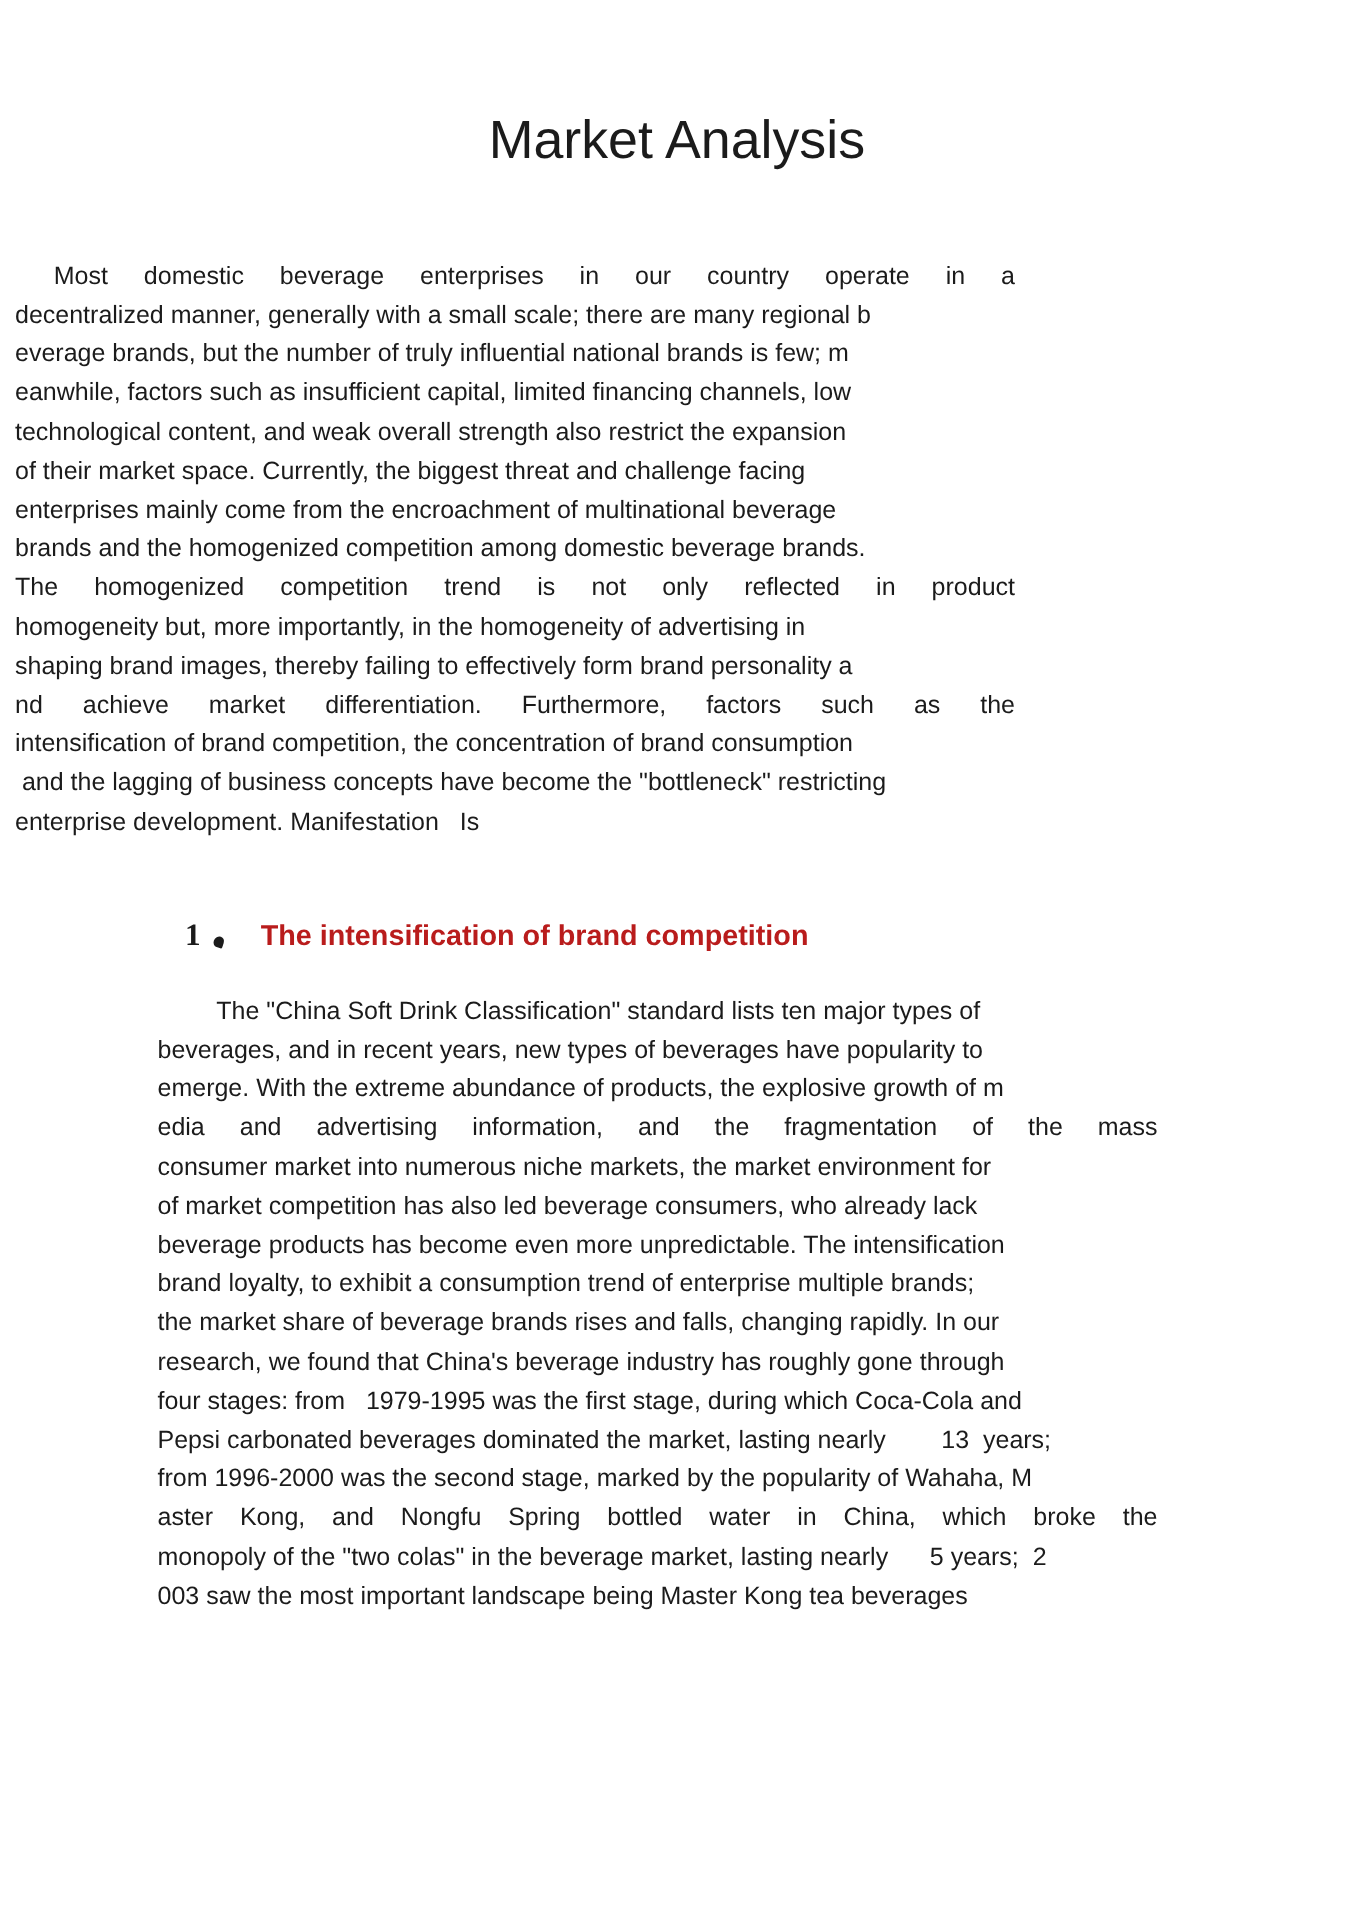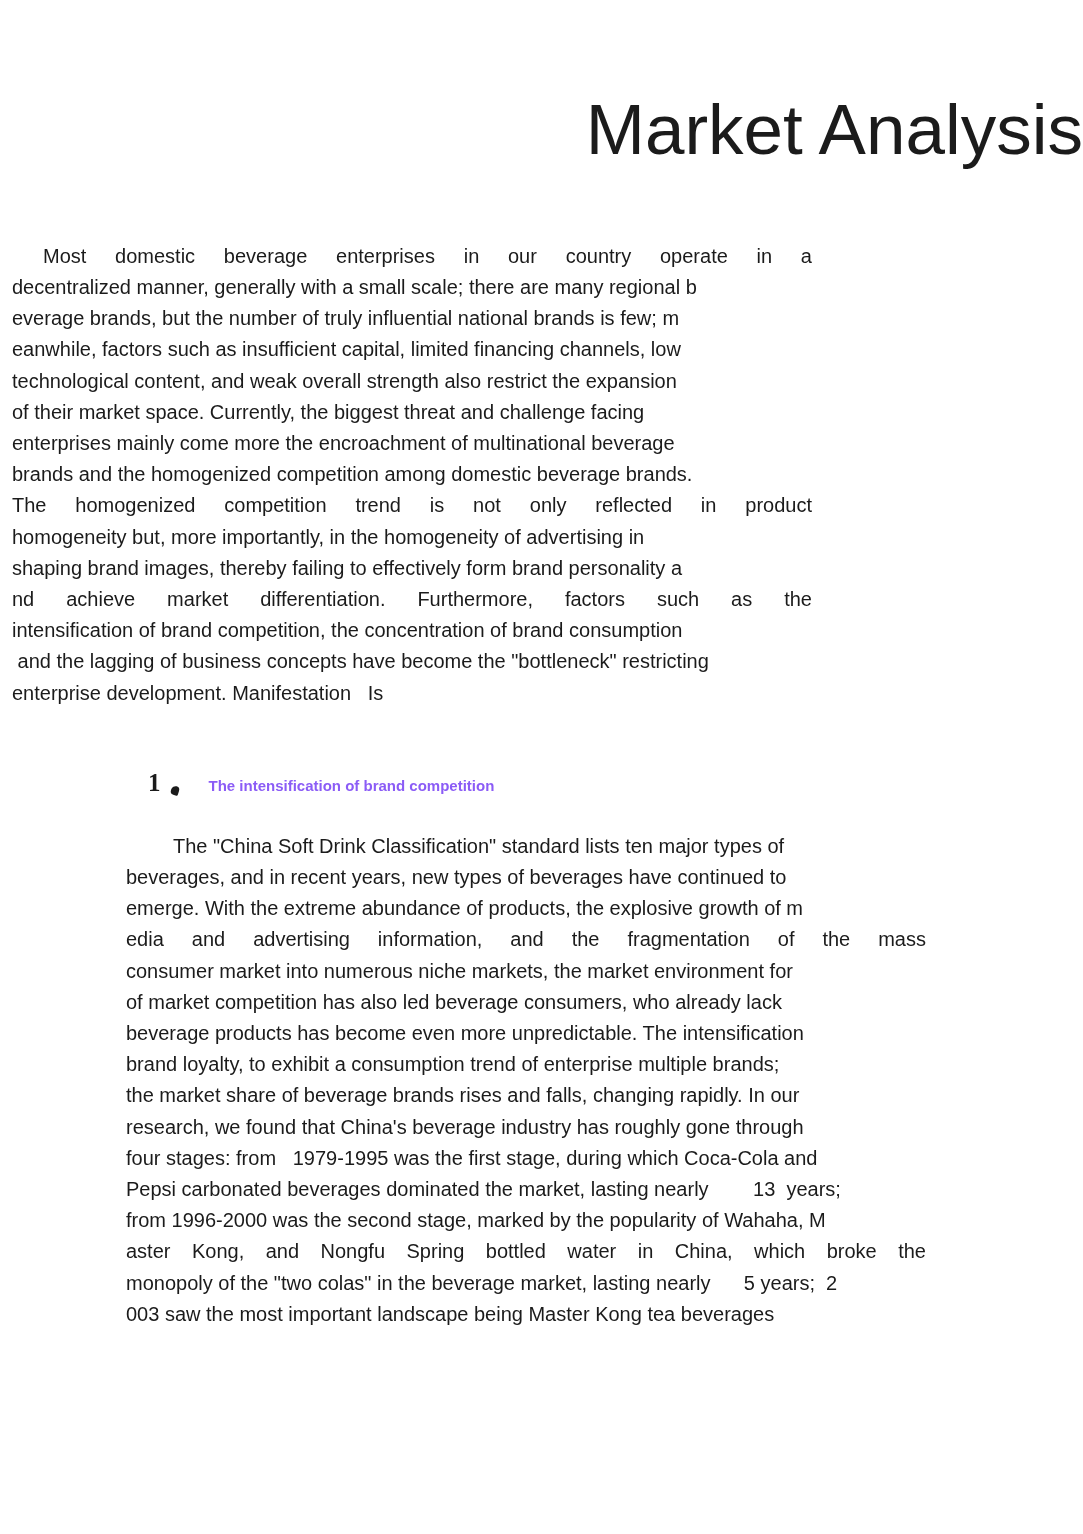--- a/index.html
+++ b/index.html
@@ -15,24 +15,24 @@
     color: #1b1b1b;
   }
   .page {
     position: relative;
     width: 1083px;
     height: 1534px;
     background: #ffffff;
   }
   .doc-title {
     margin: 86px 0 0 0;
-    font-size: 71px;
+    font-size: 43px;
     font-weight: 400;
     line-height: 1.25;
-    text-align: right;
+    text-align: center;
     color: #1b1b1b;
   }
   .body-text {
     margin-left: 126px;
     width: 800px;
     font-size: 20px;
     line-height: 31.2px;
   }
   .para1 { margin-top: 66px; margin-left: 12px; }
   .para2 { margin-top: 30px; }
@@ -72,59 +72,59 @@
     position: absolute;
     left: 2px;
     bottom: 6px;
     width: 8px;
     height: 9px;
     background: #1b1b1b;
     border-radius: 55% 45% 15% 45%;
     transform: rotate(18deg);
   }
   .heading-label {
-    font-size: 15px;
+    font-size: 23px;
     font-weight: 700;
-    color: #8b5cf6;
+    color: #b91c1c;
   }
 </style>
 </head>
 <body>
 
 <div class="page">
 
   <h1 class="doc-title">Market Analysis</h1>
 
   <div class="body-text para1">
     <div class="line stretch indent1">Most domestic beverage enterprises in our country operate in a</div>
     <div class="line">decentralized manner, generally with a small scale; there are many regional b</div>
     <div class="line">everage brands, but the number of truly influential national brands is few; m</div>
     <div class="line">eanwhile, factors such as insufficient capital, limited financing channels, low</div>
     <div class="line">technological content, and weak overall strength also restrict the expansion</div>
     <div class="line">of their market space. Currently, the biggest threat and challenge facing</div>
-    <div class="line">enterprises mainly come more the encroachment of multinational beverage</div>
+    <div class="line">enterprises mainly come from the encroachment of multinational beverage</div>
     <div class="line">brands and the homogenized competition among domestic beverage brands.</div>
     <div class="line stretch">The homogenized competition trend is not only reflected in product</div>
     <div class="line">homogeneity but, more importantly, in the homogeneity of advertising in</div>
     <div class="line">shaping brand images, thereby failing to effectively form brand personality a</div>
     <div class="line stretch">nd achieve market differentiation. Furthermore, factors such as the</div>
     <div class="line">intensification of brand competition, the concentration of brand consumption</div>
     <div class="line"> and the lagging of business concepts have become the "bottleneck" restricting</div>
     <div class="line">enterprise development. Manifestation   Is</div>
   </div>
 
   <div class="section-heading">
     <span class="heading-number">1</span>
     <span class="cjk-comma" aria-label="、"></span>
     <span class="heading-label">The intensification of brand competition</span>
   </div>
 
   <div class="body-text para2">
     <div class="line indent2">The "China Soft Drink Classification" standard lists ten major types of</div>
-    <div class="line">beverages, and in recent years, new types of beverages have continued to</div>
+    <div class="line">beverages, and in recent years, new types of beverages have popularity to</div>
     <div class="line">emerge. With the extreme abundance of products, the explosive growth of m</div>
     <div class="line stretch">edia and advertising information, and the fragmentation of the mass</div>
     <div class="line">consumer market into numerous niche markets, the market environment for</div>
     <div class="line">of market competition has also led beverage consumers, who already lack</div>
     <div class="line">beverage products has become even more unpredictable. The intensification</div>
     <div class="line">brand loyalty, to exhibit a consumption trend of enterprise multiple brands;</div>
     <div class="line">the market share of beverage brands rises and falls, changing rapidly. In our</div>
     <div class="line">research, we found that China's beverage industry has roughly gone through</div>
     <div class="line">four stages: from   1979-1995 was the first stage, during which Coca-Cola and</div>
     <div class="line">Pepsi carbonated beverages dominated the market, lasting nearly        13  years;</div>

